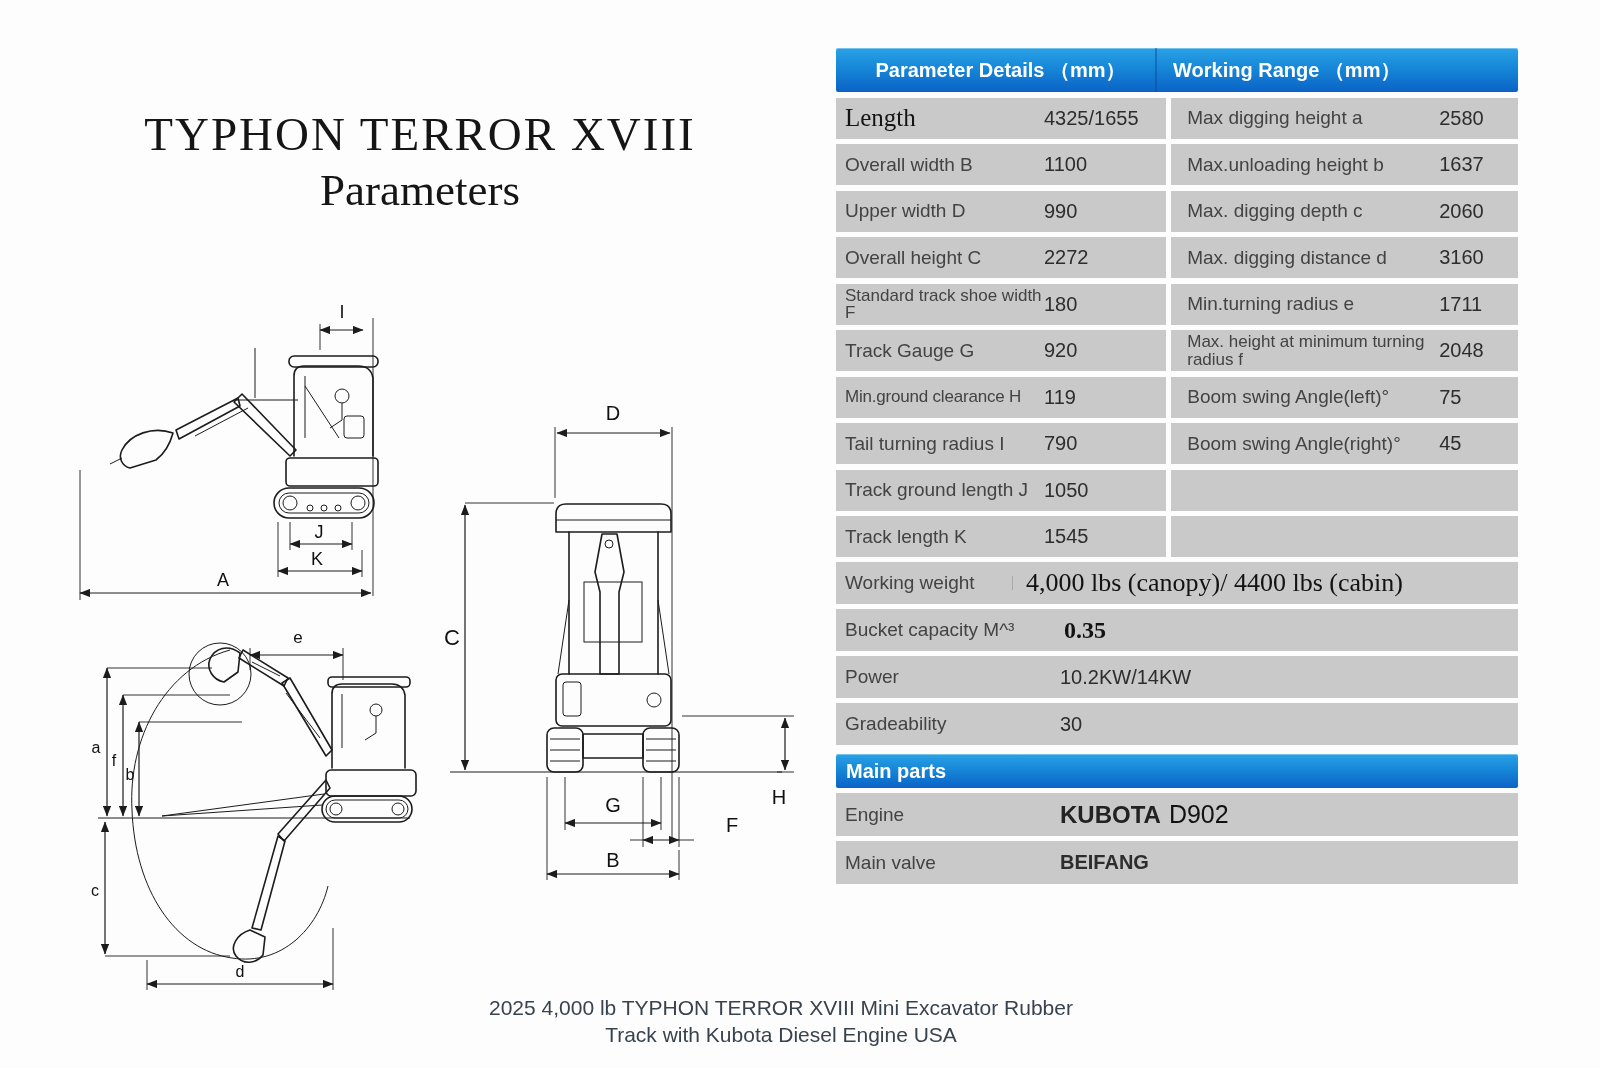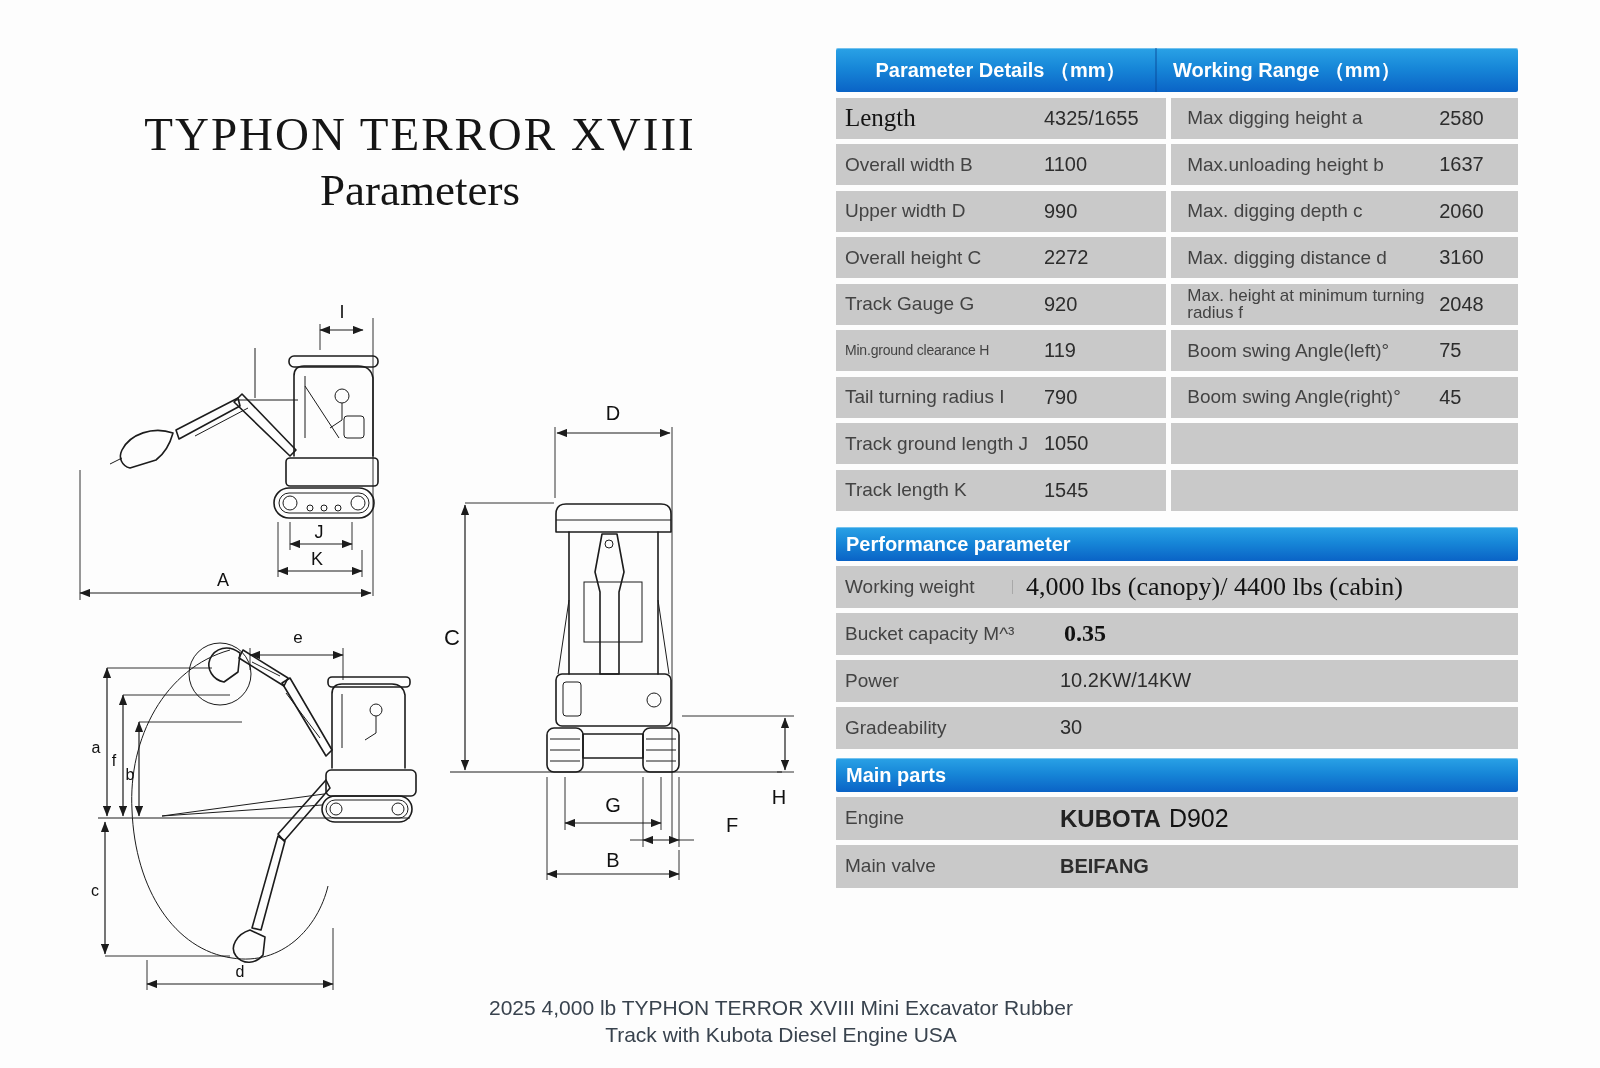--- a/index.html
+++ b/index.html
@@ -28,21 +28,21 @@
   .lcell,.rcell{background:#c9c9c9;position:relative;display:flex;align-items:center;}
   .lcell{width:338px;}
   .rcell{width:355.5px;margin-left:5.5px;}
   .lbl{color:#434343;font-size:19px;line-height:1.02;}
   .lcell .lbl{padding-left:9px;max-width:206px;}
   .rcell .lbl{padding-left:16px;max-width:246px;}
   .val{position:absolute;color:#2d2d2d;font-size:20px;font-weight:500;white-space:nowrap;}
   .lcell .val{left:208px;}
   .rcell .val{left:268px;}
   .lbl.sm{font-size:17px;}
-  .lbl.xsm{font-size:14px;letter-spacing:-0.2px;}
+  .lbl.xsm{font-size:17px;letter-spacing:-0.2px;}
   .lbl.serif{font-family:"Liberation Serif","DejaVu Serif",serif;font-size:25px;color:#141414;}
 
   .sechead{margin-top:16px;height:34px;background:linear-gradient(180deg,#2aa2e6 0%,#1787d8 45%,#0a63c6 100%);
            border-radius:2px;color:#fff;font-size:20px;font-weight:700;line-height:34px;padding-left:10px;
            box-shadow:inset 0 1px 0 rgba(255,255,255,.35);}
   .prow{margin-top:5px;height:42px;background:#c9c9c9;position:relative;display:flex;align-items:center;}
   .prow .lbl{padding-left:9px;}
   .prow .val{left:224px;font-size:20px;}
   .prow .val.serif-big{left:190px;font-family:"Liberation Serif","DejaVu Serif",serif;font-size:26px;color:#121212;}
   .prow .val.serif-md{left:228px;font-family:"Liberation Serif","DejaVu Serif",serif;font-size:24px;font-weight:700;color:#121212;}
@@ -343,20 +343,30 @@
     <div class="lcell">
       <span class="lbl">Overall height C</span>
       <span class="val">2272</span>
     </div>
     <div class="rcell">
       <span class="lbl">Max. digging distance d</span>
       <span class="val">3160</span>
     </div>
   </div>
 
+  <div class="trow">
+    <div class="lcell">
+      <span class="lbl sm">Standard track shoe width F</span>
+      <span class="val">180</span>
+    </div>
+    <div class="rcell">
+      <span class="lbl">Min.turning radius e</span>
+      <span class="val">1711</span>
+    </div>
+  </div>
 
   <div class="trow">
     <div class="lcell">
       <span class="lbl">Track Gauge G</span>
       <span class="val">920</span>
     </div>
     <div class="rcell">
       <span class="lbl sm">Max. height at minimum turning radius f</span>
       <span class="val">2048</span>
     </div>
@@ -399,21 +409,20 @@
     <div class="lcell">
       <span class="lbl">Track length K</span>
       <span class="val">1545</span>
     </div>
     <div class="rcell">
       <span class="lbl"></span>
       <span class="val"></span>
     </div>
   </div>
 
-  <div class="sechead">Performance parameter</div>
 
   <div class="prow">
     <span class="lbl">Working weight</span>
     <span class="tick"></span>
     <span class="val serif-big">4,000 lbs (canopy)/ 4400 lbs (cabin)</span>
   </div>
   <div class="prow">
     <span class="lbl">Bucket capacity M^³</span>
     <span class="val serif-md">0.35</span>
   </div>

